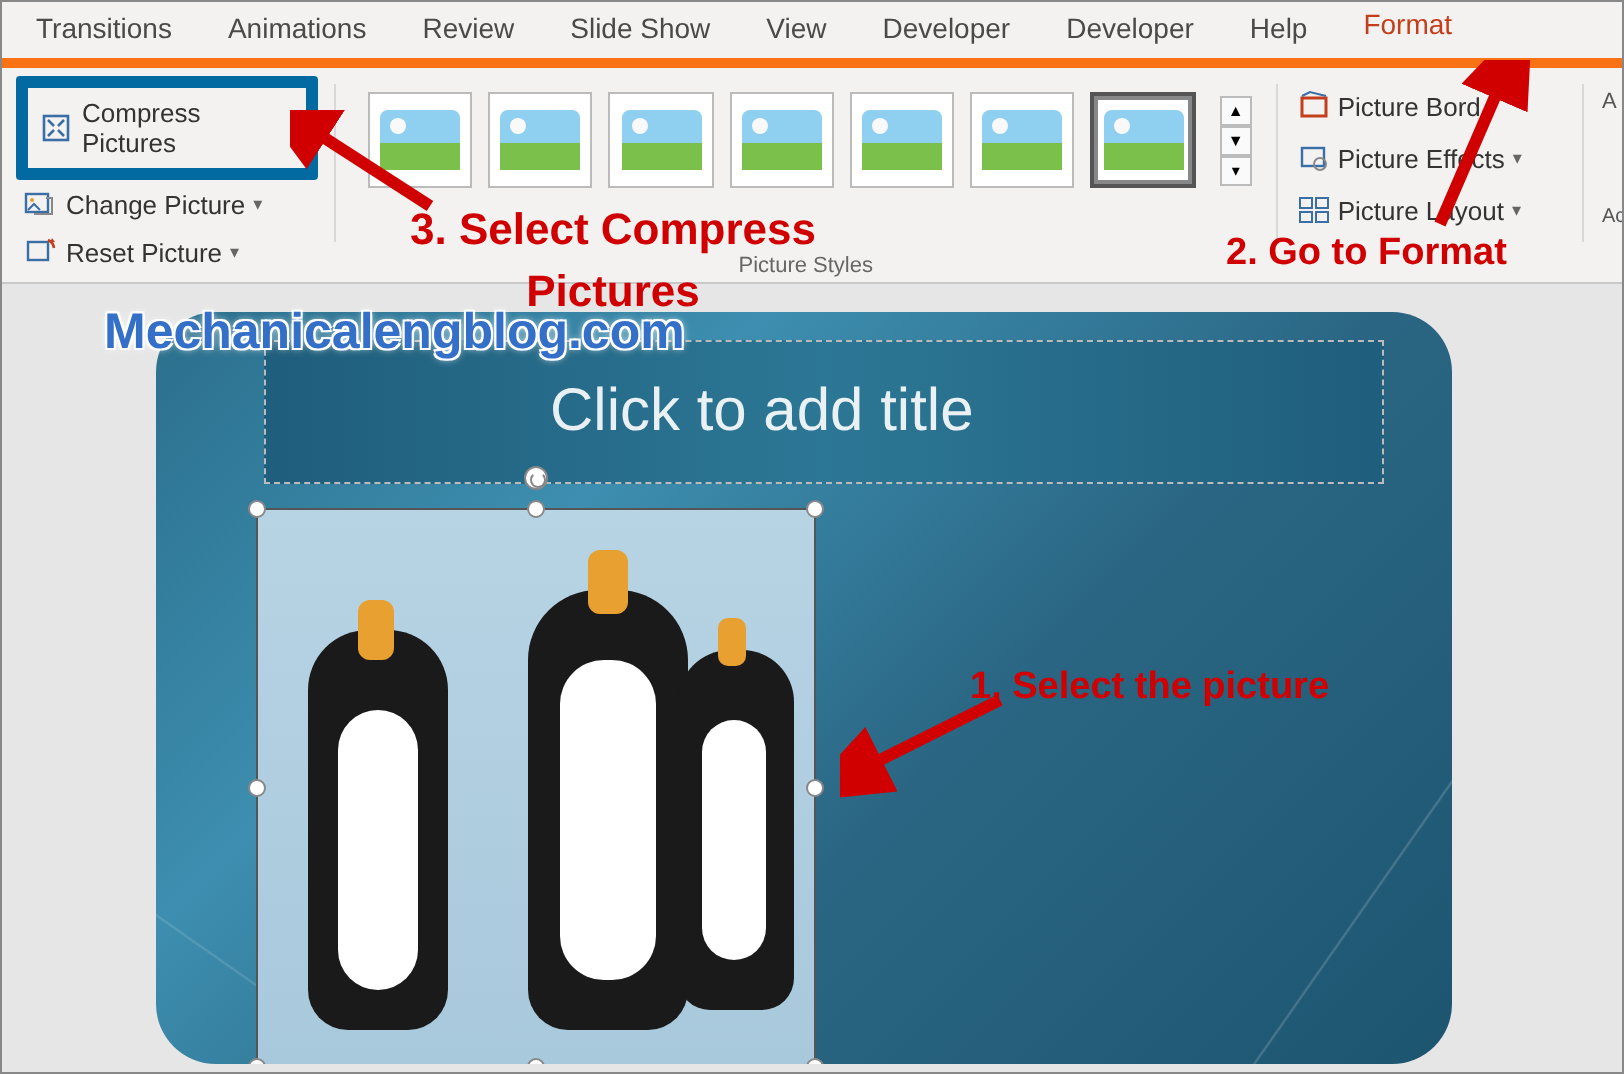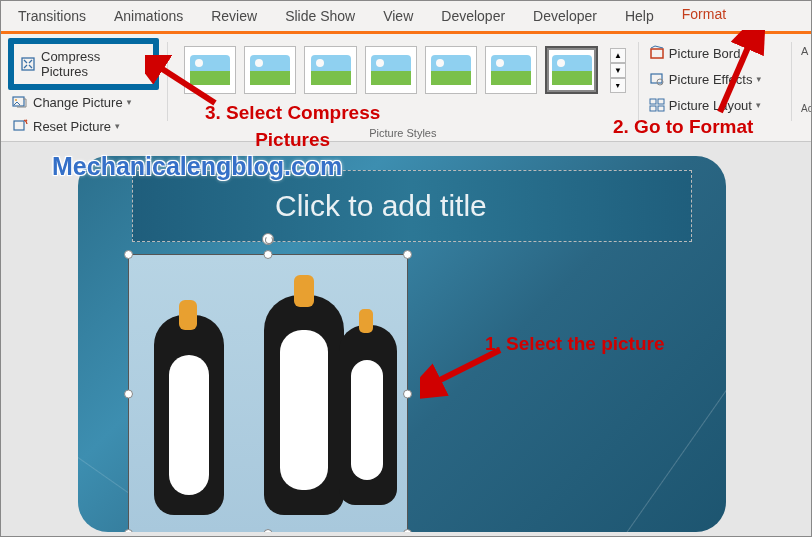--- a/index.html
+++ b/index.html
@@ -1,19 +1,19 @@
 <!DOCTYPE html>
 <html><head>
 <meta charset="utf-8">
 <style>
 * { box-sizing: border-box; margin: 0; padding: 0; font-family: "Segoe UI", Tahoma, sans-serif; }
 body { background: #e6e6e6; width: 812px; height: 537px; overflow: hidden; position: relative; }
 
 
-.tabs { display: flex; background: #f3f2f1; border-bottom: 3px solid #f97316; height: 34px; align-items: flex-end; padding-left: 4px; }
+.tabs { display: flex; background: #f3f2f1; border-bottom: 5px solid #f97316; height: 34px; align-items: flex-end; padding-left: 4px; }
 .tab { padding: 7px 14px 7px 14px; font-size: 14px; color: #4a4a4a; cursor: pointer; }
 .tab.active { color: #c43e1c; border-bottom: 2px solid transparent; }
 
 
 .ribbon { background: #f3f2f1; height: 108px; display: flex; border-bottom: 1px solid #c8c8c8; position: relative; }
 .ribbon-group { display: flex; flex-direction: column; padding: 4px 8px; position: relative; }
 .ribbon-divider { width: 1px; background: #d8d8d8; margin: 8px 0 20px 0; }
 .group-label { position: absolute; bottom: 2px; left: 0; right: 0; text-align: center; font-size: 11px; color: #666; }
 
 
@@ -78,21 +78,21 @@
 .rot-handle { position: absolute; width: 12px; height: 12px; background: #fff; border: 1px solid #888; border-radius: 50%; left: 50%; top: -22px; transform: translateX(-50%); }
 .rot-handle::after { content:""; position:absolute; width:6px; height:6px; border:1px solid #888; border-radius:50%; border-top-color:transparent; left:2px; top:2px;}
 
 
 .watermark { position: absolute; top: 152px; left: 52px; font-size: 25px; font-weight: bold; color: #3570c8; text-shadow: -1px -1px 0 #fff, 1px -1px 0 #fff, -1px 1px 0 #fff, 1px 1px 0 #fff, 0 0 4px #fff; z-index: 50; }
 
 
 .annot { position: absolute; color: #d00000; font-weight: bold; z-index: 60; }
 .annot1 { top: 333px; left: 485px; font-size: 19px; }
 .annot2 { top: 116px; left: 613px; font-size: 19px; }
-.annot3 { top: 100px; left: 205px; font-size: 19px; text-align: center; line-height: 1.4; }
+.annot3 { top: 100px; left: 205px; font-size: 22px; text-align: center; line-height: 1.4; }
 
 
 .arrow { position: absolute; z-index: 55; }
 
 
 .outer-frame { position: absolute; inset: 0; border: 1px solid #888; pointer-events: none; }
 
 svg.icon-svg { width: 16px; height: 16px; }
 </style>
 </head>

